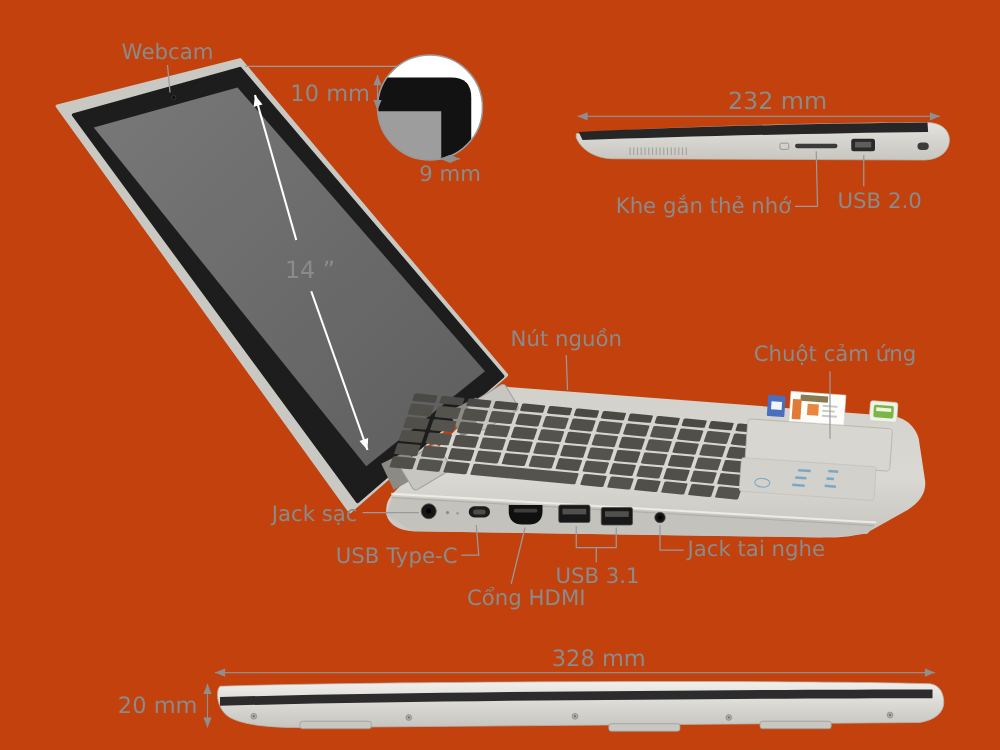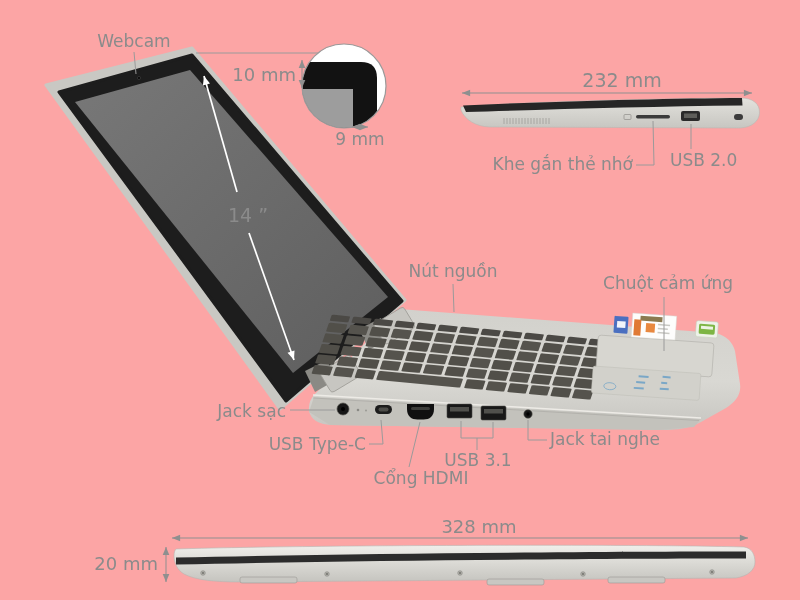--- a/index.html
+++ b/index.html
@@ -1,16 +1,16 @@
 <!DOCTYPE html>
 <html><head>
 <meta charset="utf-8">
 <style>
   html,body{margin:0;padding:0;background:#ffffff;}
-  .stage{position:relative;width:800px;height:600px;background:#fca5a5;overflow:hidden;
+  .stage{position:relative;width:800px;height:600px;background:#c2410c;overflow:hidden;
          font-family:"DejaVu Sans","Liberation Sans",sans-serif;}
   svg{display:block}
   text{font-family:"DejaVu Sans","Liberation Sans",sans-serif;fill:#8b8b8b;}
   .lbl{font-size:17px;}
   .meas{font-size:18px;}
   .leader{stroke:#9a9a9a;stroke-width:1;fill:none;}
   .mline{stroke:#8f8f8f;stroke-width:1;fill:none;}
 </style>
 </head>
 <body>

